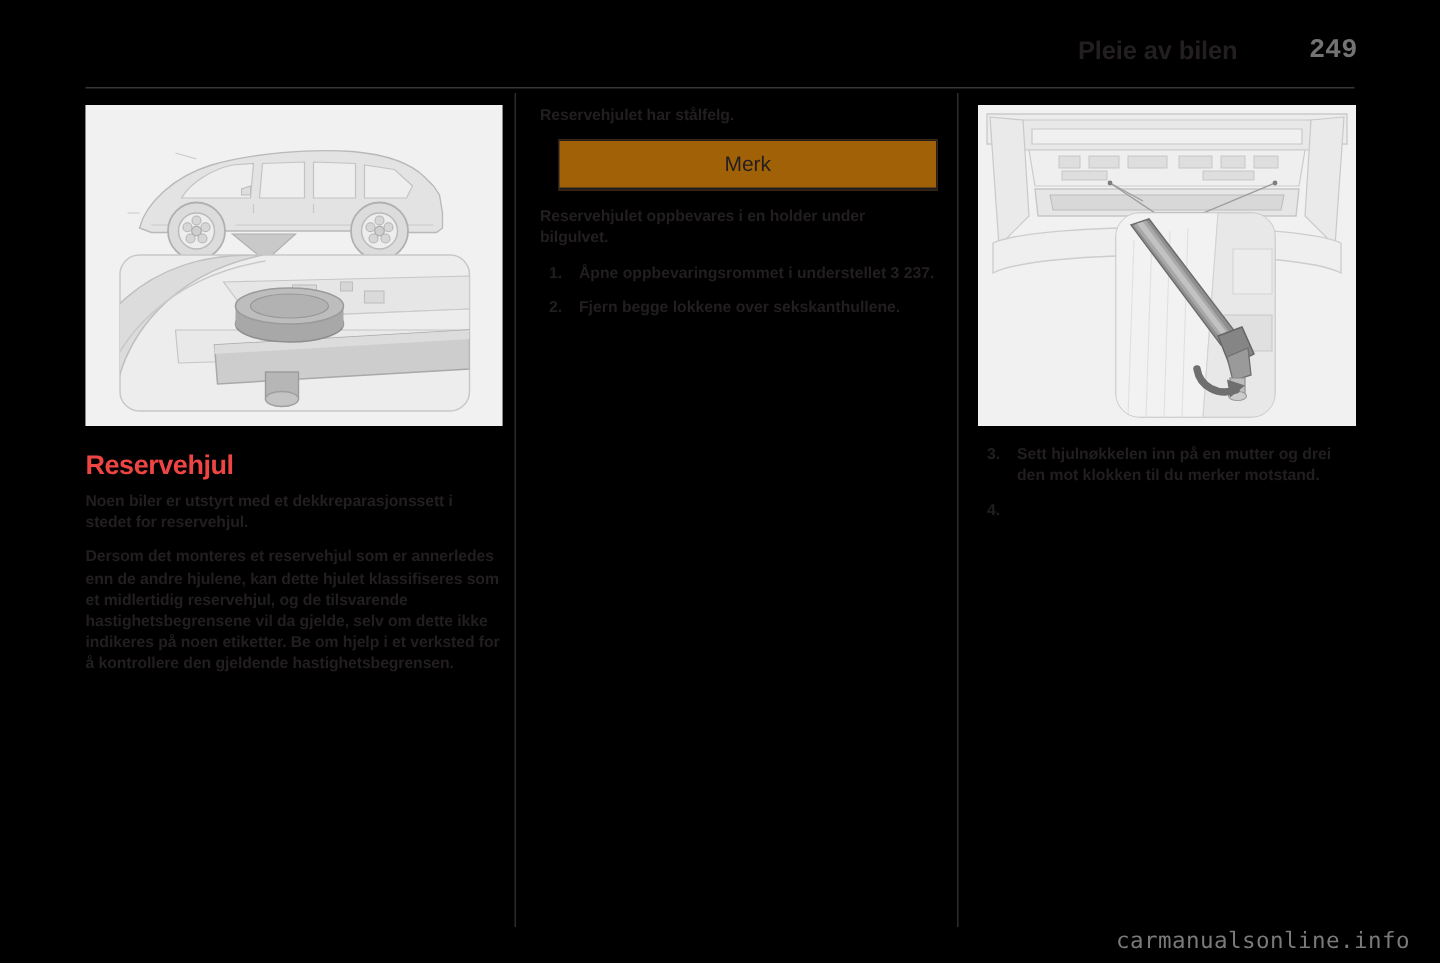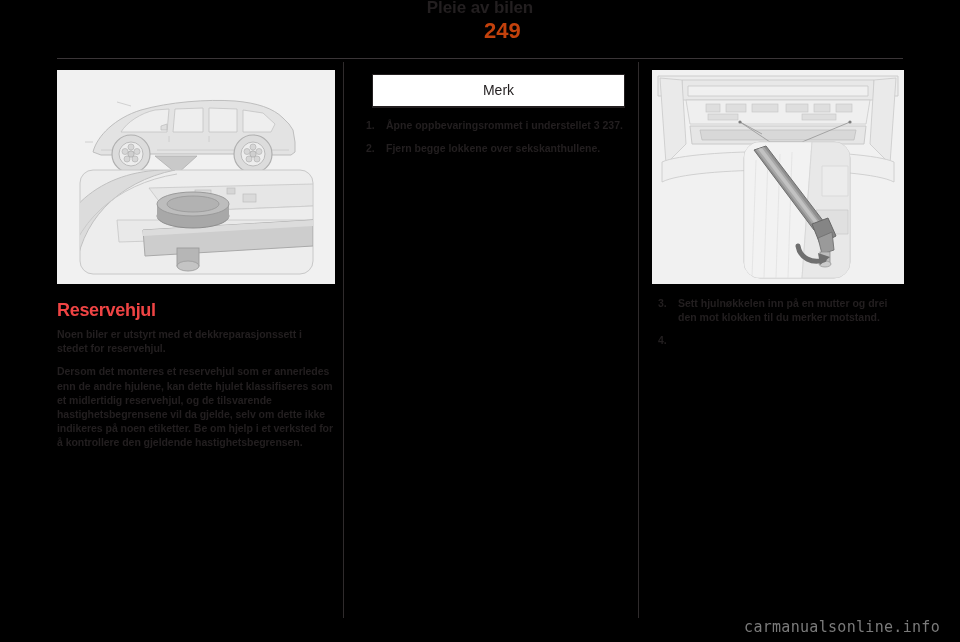--- a/index.html
+++ b/index.html
@@ -24,37 +24,37 @@
 
   
   .header {
     position: absolute;
     left: 55px;
     top: 18px;
     width: 850px;
     height: 26px;
     display: flex;
     justify-content: flex-end;
-    align-items: center;
-    color: #231f20;
-    flex-direction: column;
+    align-items: flex-end;
+    color: #231f20;
   }
   .header-title {
     font-size: 17px;
     font-weight: bold;
     letter-spacing: -0.1px;
     color: #231f20;
   }
   .header-page {
-    font-size: 22px;
+    font-size: 18px;
     font-weight: bold;
     margin-left: 44px;
     width: 36px;
     text-align: right;
-    color: #c2410c;
+    color: #737373;
+    font-family: Liberation Mono, monospace;
   }
   .header-rule {
     position: absolute;
     left: 57px;
     top: 58px;
     width: 846px;
     height: 1px;
     background: #3a3537;
   }
 
@@ -93,21 +93,21 @@
     font-weight: bold;
     line-height: 20px;
     color: #ef4444;
     letter-spacing: -0.3px;
   }
 
   
   .note {
     margin: 4px 0 10px 12px;
     border: 1.6px solid #231f20;
-    background: #ffffff;
+    background: #a16207;
   }
   .note-title {
     text-align: center;
     font-size: 14px;
     font-weight: normal;
     padding: 7px 0 8px 0;
     border-bottom: 1.6px solid #231f20;
     color: #231f20;
   }
   .note-body {
@@ -264,25 +264,27 @@
 
 
     <h2 class="section-head">Reservehjul</h2>
 
     <p>Noen biler er utstyrt med et dekkreparasjonssett i stedet for reservehjul.</p>
     <p>Dersom det monteres et reservehjul som er annerledes enn de andre hjulene, kan dette hjulet klassifiseres som et midlertidig reservehjul, og de tilsvarende hastighetsbegrensene vil da gjelde, selv om dette ikke indikeres på noen etiketter. Be om hjelp i et verksted for å kontrollere den gjeldende hastighetsbegrensen.</p>
   </div>
 
   <div class="col col-mid">
 
+    <p>Reservehjulet har stålfelg.</p>
 
     <div class="note">
       <div class="note-title">Merk</div>
     </div>
 
+    <p>Reservehjulet oppbevares i en holder under bilgulvet.</p>
 
     <ol class="steps">
       <li>
         <span class="num">1.</span><span>Åpne oppbevaringsrommet i understellet </span><span class="xref">3 237</span><span>.</span>
       </li>
       <li>
         <span class="num">2.</span><span>Fjern begge lokkene over sekskanthullene.</span>
       </li>
     </ol>
   </div>

